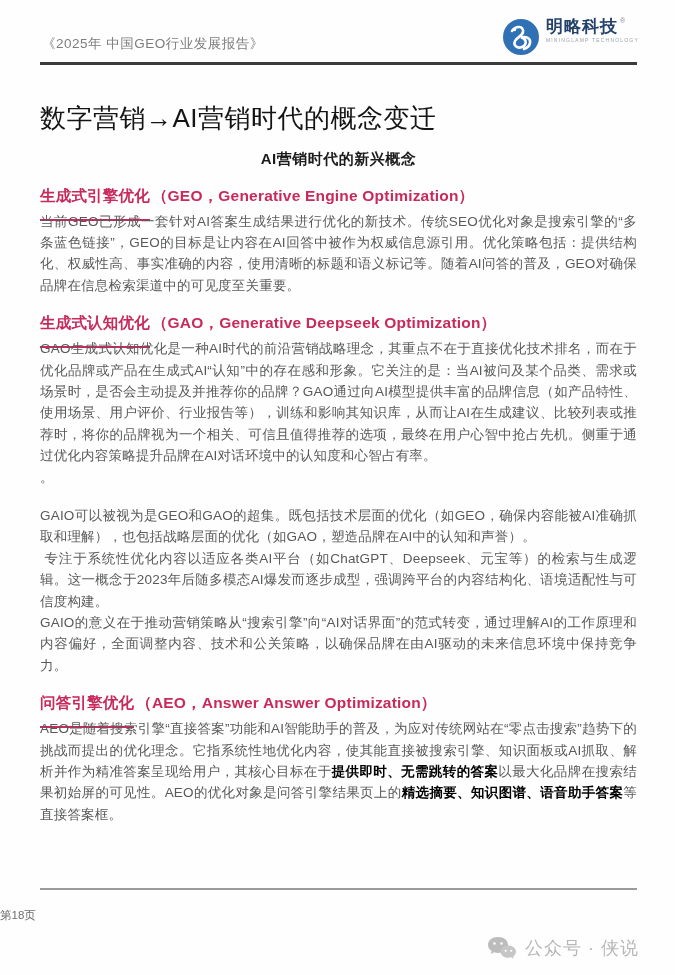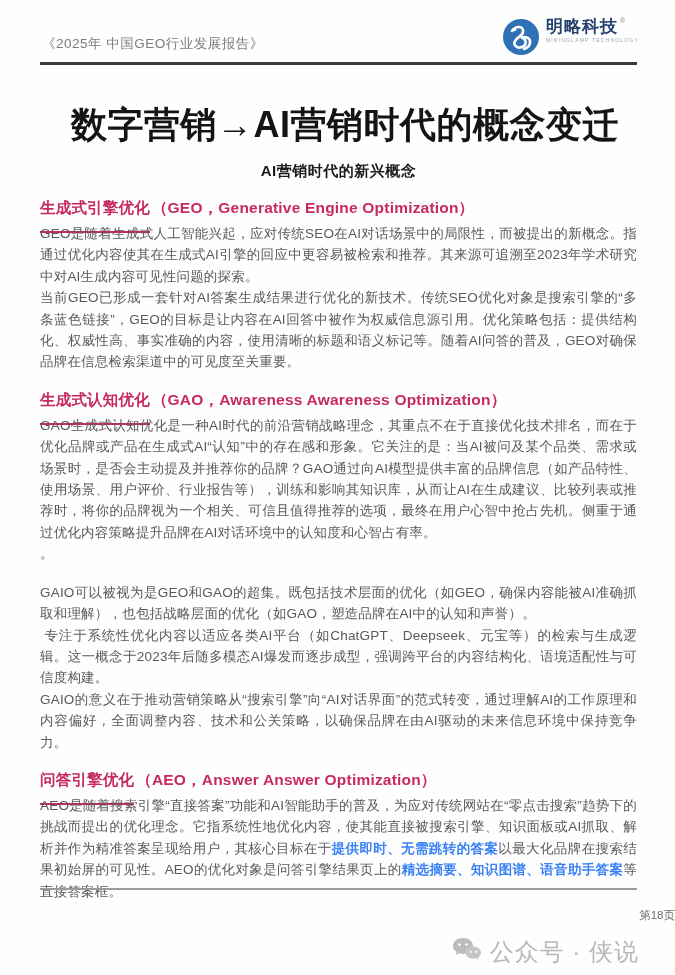--- a/index.html
+++ b/index.html
@@ -30,55 +30,55 @@
   .logo-sub { font-size: 5px; color: #9aa3ad; letter-spacing: 1.2px; margin-top: 3px; }
   .header-rule {
     position: absolute; bottom: 0; left: 40px; right: 38px;
     height: 3px; background: #3a3a3a;
   }
 
   
   .content { position: absolute; top: 81px; left: 0; right: 0; padding: 21px 38px 0 40px; }
 
   .main-title {
-    font-size: 36px; font-weight: 700; color: #141414;
-    letter-spacing: 0.5px; line-height: 1.25; margin-left: 31px;
+    font-size: 26px; font-weight: 400; color: #141414;
+    letter-spacing: 0.5px; line-height: 1.25;
   }
   .subtitle {
     text-align: center; font-size: 15px; font-weight: bold; color: #1c1c1c;
     margin-top: 15px; letter-spacing: 0.5px;
   }
 
   .section { margin-top: 17px; }
   .sec-heading {
     font-size: 15.5px; font-weight: bold; color: var(--heading_red, #c72a5b);
     margin-bottom: 4px; letter-spacing: 0.2px;
   }
   .sec-heading .cn { border-bottom: 2px solid var(--heading_red, #c72a5b); padding-bottom: 15px; }
   .sec-heading .en { margin-left: 2px; }
 
   .body-p {
     font-size: 13.5px; line-height: 21.4px; color: #58595a;
     text-align: justify; letter-spacing: 0.2px;
   }
-  .run-bold { font-weight: bold; color: #3b82f6; }
+  .run-bold { font-weight: bold; color: #000000; }
 
   
   .footer-rule {
     position: absolute; left: 40px; right: 38px; top: 888px;
     height: 2px; background: #9b9b9b;
   }
   .page-number {
     position: absolute; top: 908px; left: 0; right: 0;
-    text-align: right; font-size: 11.5px; color: #6e6e6e;
+    text-align: left; font-size: 11.5px; color: #6e6e6e;
   }
   .watermark {
     position: absolute; top: 936px; right: 36px;
-    display: flex; align-items: center; gap: 8px;
-    color: #b7b7b7; font-size: 24px; letter-spacing: 1px;
+    display: flex; gap: 8px;
+    color: #b7b7b7; font-size: 18px; letter-spacing: 1px;
   }
 </style>
 </head>
 <body>
 
 <div class="page">
 
   <div class="header">
     <div class="report-title">《2025年 中国GEO行业发展报告》</div>
 
@@ -103,25 +103,24 @@
     <div class="header-rule"></div>
   </div>
 
   <div class="content">
     <h1 class="main-title">数字营销→AI营销时代的概念变迁</h1>
     <div class="subtitle">AI营销时代的新兴概念</div>
 
     <div>
         <section class="section">
           <h2 class="sec-heading"><span class="cn">生成式引擎优化</span><span class="en">（GEO，Generative Engine Optimization）</span></h2>
-          <p class="body-p"><span>GEO是随着生成式人工智能兴起，应对传统SEO在AI对话场景中的局限性，而被提出的新概念。指通过优化内容使其在生成式AI引擎的回应中更容易被检索和推荐。其来源可追溯至2023年学术研究中对AI生成内容可见性问题的探索。</span></p>
           <p class="body-p"><span>当前GEO已形成一套针对AI答案生成结果进行优化的新技术。传统SEO优化对象是搜索引擎的“多条蓝色链接”，GEO的目标是让内容在AI回答中被作为权威信息源引用。优化策略包括：提供结构化、权威性高、事实准确的内容，使用清晰的标题和语义标记等。随着AI问答的普及，GEO对确保品牌在信息检索渠道中的可见度至关重要。</span></p>
         </section>
         <section class="section">
-          <h2 class="sec-heading"><span class="cn">生成式认知优化</span><span class="en">（GAO，Awareness Awareness Optimization）</span></h2>
+          <h2 class="sec-heading"><span class="cn">生成式认知优化</span><span class="en">（GAO，Generative Deepseek Optimization）</span></h2>
           <p class="body-p"><span>GAO生成式认知优化是一种AI时代的前沿营销战略理念，其重点不在于直接优化技术排名，而在于优化品牌或产品在生成式AI“认知”中的存在感和形象。它关注的是：当AI被问及某个品类、需求或场景时，是否会主动提及并推荐你的品牌？GAO通过向AI模型提供丰富的品牌信息（如产品特性、使用场景、用户评价、行业报告等），训练和影响其知识库，从而让AI在生成建议、比较列表或推荐时，将你的品牌视为一个相关、可信且值得推荐的选项，最终在用户心智中抢占先机。侧重于通过优化内容策略提升品牌在AI对话环境中的认知度和心智占有率。</span></p>
           <p class="body-p"><span>。</span></p>
         </section>
         <section class="section">
           <p class="body-p"><span>GAIO可以被视为是GEO和GAO的超集。既包括技术层面的优化（如GEO，确保内容能被AI准确抓取和理解），也包括战略层面的优化（如GAO，塑造品牌在AI中的认知和声誉）。</span></p>
           <p class="body-p"><span>&nbsp;专注于系统性优化内容以适应各类AI平台（如ChatGPT、Deepseek、元宝等）的检索与生成逻辑。这一概念于2023年后随多模态AI爆发而逐步成型，强调跨平台的内容结构化、语境适配性与可信度构建。</span></p>
           <p class="body-p"><span>GAIO的意义在于推动营销策略从“搜索引擎”向“AI对话界面”的范式转变，通过理解AI的工作原理和内容偏好，全面调整内容、技术和公关策略，以确保品牌在由AI驱动的未来信息环境中保持竞争力。</span></p>
         </section>
         <section class="section">
           <h2 class="sec-heading"><span class="cn">问答引擎优化</span><span class="en">（AEO，Answer Answer Optimization）</span></h2>

